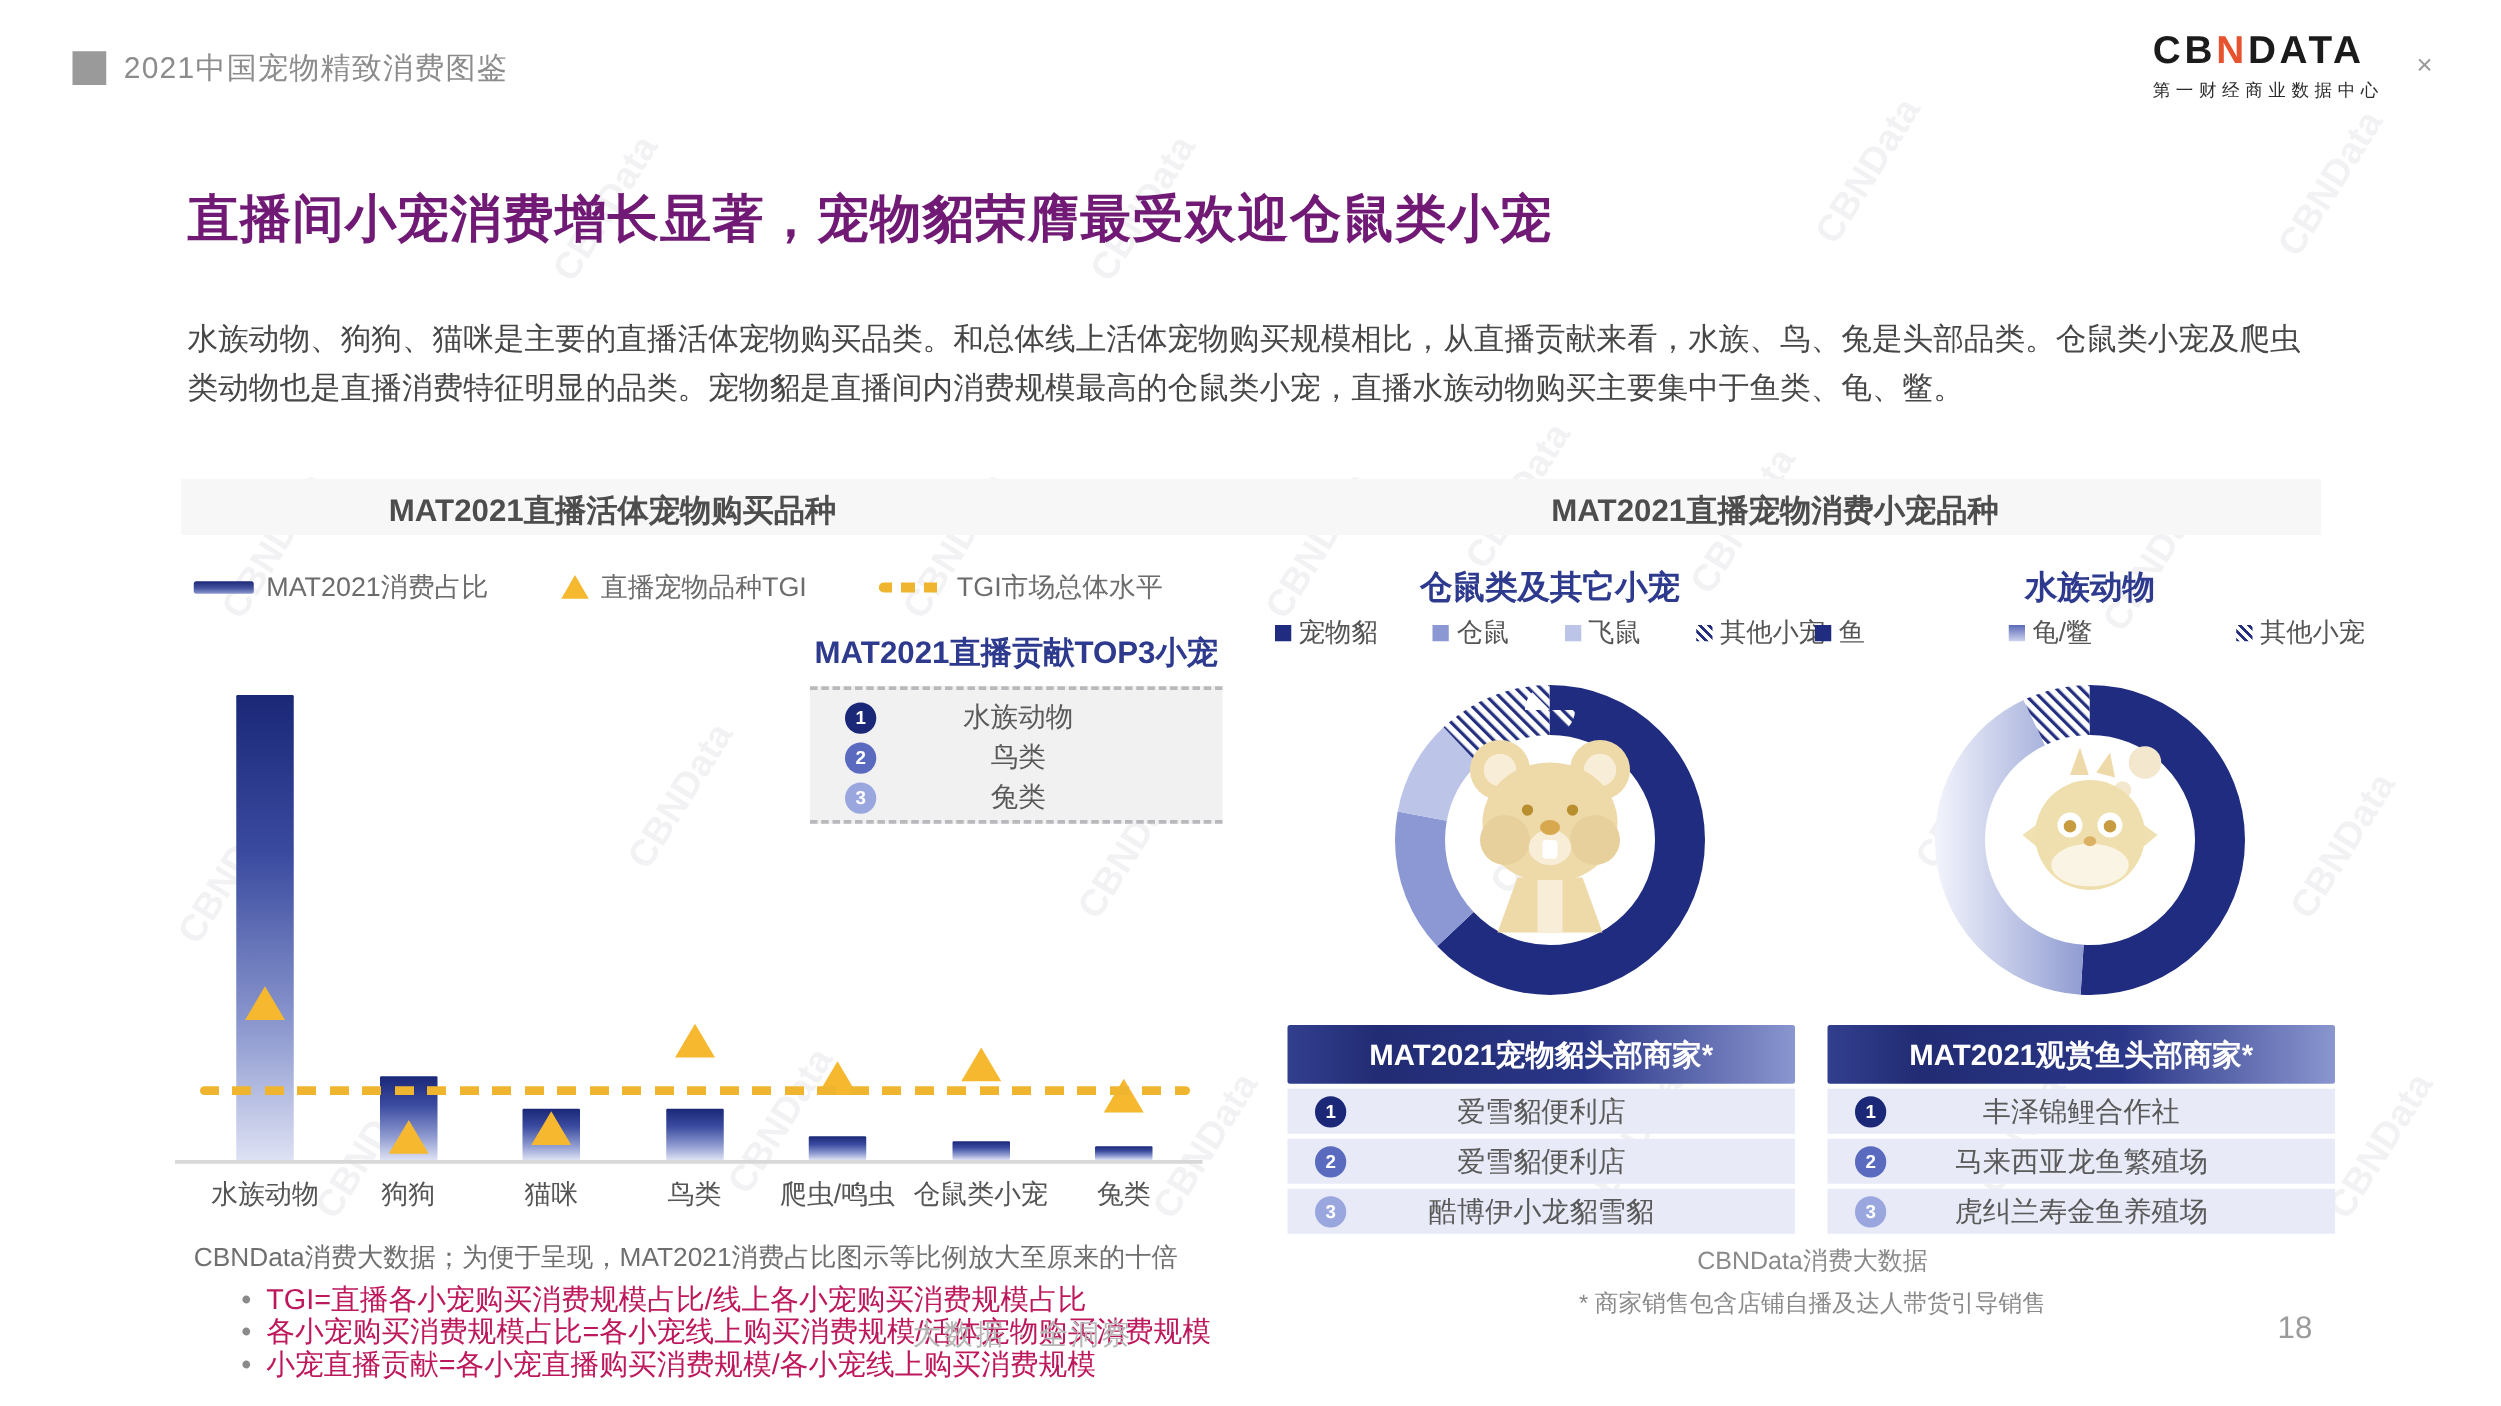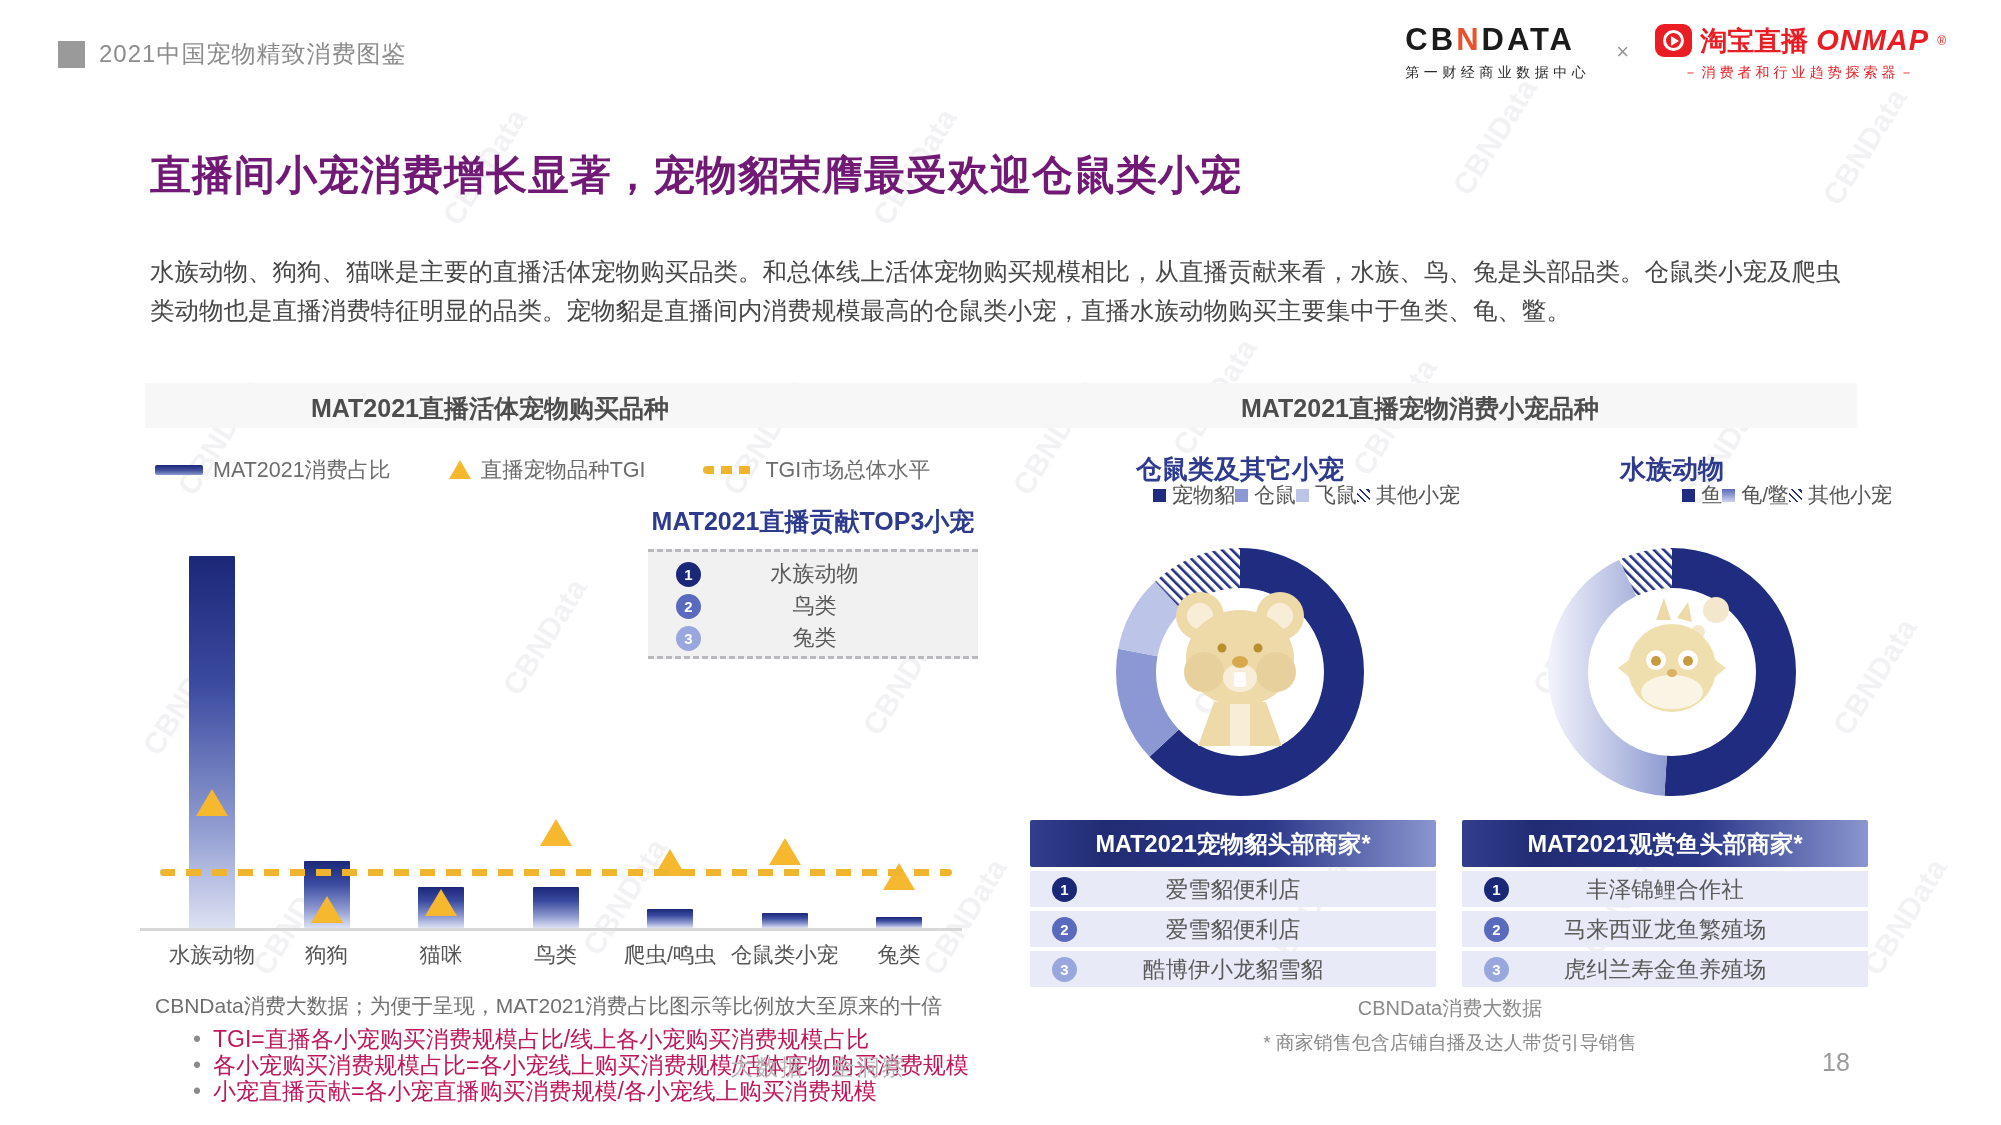--- a/index.html
+++ b/index.html
@@ -71,21 +71,21 @@
              border-left:16px solid transparent; border-right:16px solid transparent;
              border-bottom:27px solid #f5b82e; }
   .dash-line { position:absolute; left:160px; top:869px; width:792px; height:7px; border-radius:4px;
                background:repeating-linear-gradient(90deg,#f0b52f 0 15px,transparent 15px 26px); }
   .axis-line { position:absolute; left:140px; top:928px; width:822px; height:3px; background:#d8d8d8; }
   #bar-labels { position:absolute; left:150px; top:940px; width:810px; height:34px; }
   .x-label { position:absolute; width:150px; text-align:center; font-size:21.5px; color:#555; }
 
   
   .donut-title { position:absolute; top:452px; width:420px; text-align:center; font-size:26px; font-weight:800; color:#2d3a8e; }
-  .donut-legend { position:absolute; top:481px; width:440px; display:flex; justify-content:flex-end; align-items:center; }
+  .donut-legend { position:absolute; top:492px; width:440px; display:flex; justify-content:space-between; align-items:center; gap:16px; }
   .dl-item { display:flex; align-items:center; gap:6px; }
   .dl-chip { width:13px; height:13px; }
   .dl-label { font-size:21px; color:#555; }
   .c-navy { background:#202c80; } .c-mid { background:#8b98d3; } .c-light { background:#bcc4e8; }
   .c-grad { background:linear-gradient(180deg,#5b6ab8,#cdd3ee); }
   .c-hatch { background:repeating-linear-gradient(45deg,#24307f 0 2px,#ffffff 2px 5px); }
   .donut-wrap { position:absolute; width:264px; height:264px; }
 
   
   .mtable { position:absolute; width:406px; }
@@ -141,32 +141,20 @@
     <div class="doc-square"></div>
     <div class="doc-title">2021中国宠物精致消费图鉴</div>
   </div>
 
   <div class="logo-zone">
     <div class="cbn">
       <div class="cbn-word"><span>CB</span><span class="n-red">N</span><span>DATA</span></div>
       <div class="cbn-sub">第一财经商业数据中心</div>
     </div>
     <div class="logo-x">×</div>
-    <div class="tb">
-      <div class="tb-top">
-        <div class="tb-icon">
-            <div class="ring"></div>
-            <div class="play"></div>
-          </div>
-        <span class="tb-brand">淘宝直播</span>
-        <span class="tb-onmap">ONMAP</span>
-        <span class="tb-reg">®</span>
-      </div>
-      <div class="tb-sub">－消费者和行业趋势探索器－</div>
-    </div>
   </div>
 
   <h1 class="main-title">直播间小宠消费增长显著，宠物貂荣膺最受欢迎仓鼠类小宠</h1>
   <p class="main-para">水族动物、狗狗、猫咪是主要的直播活体宠物购买品类。和总体线上活体宠物购买规模相比，从直播贡献来看，水族、鸟、兔是头部品类。仓鼠类小宠及爬虫类动物也是直播消费特征明显的品类。宠物貂是直播间内消费规模最高的仓鼠类小宠，直播水族动物购买主要集中于鱼类、龟、鳖。</p>
 
   <div class="band"></div>
   <div class="panel-title left">MAT2021直播活体宠物购买品种</div>
   <div class="panel-title right">MAT2021直播宠物消费小宠品种</div>
 
   <div class="bar-legend">

